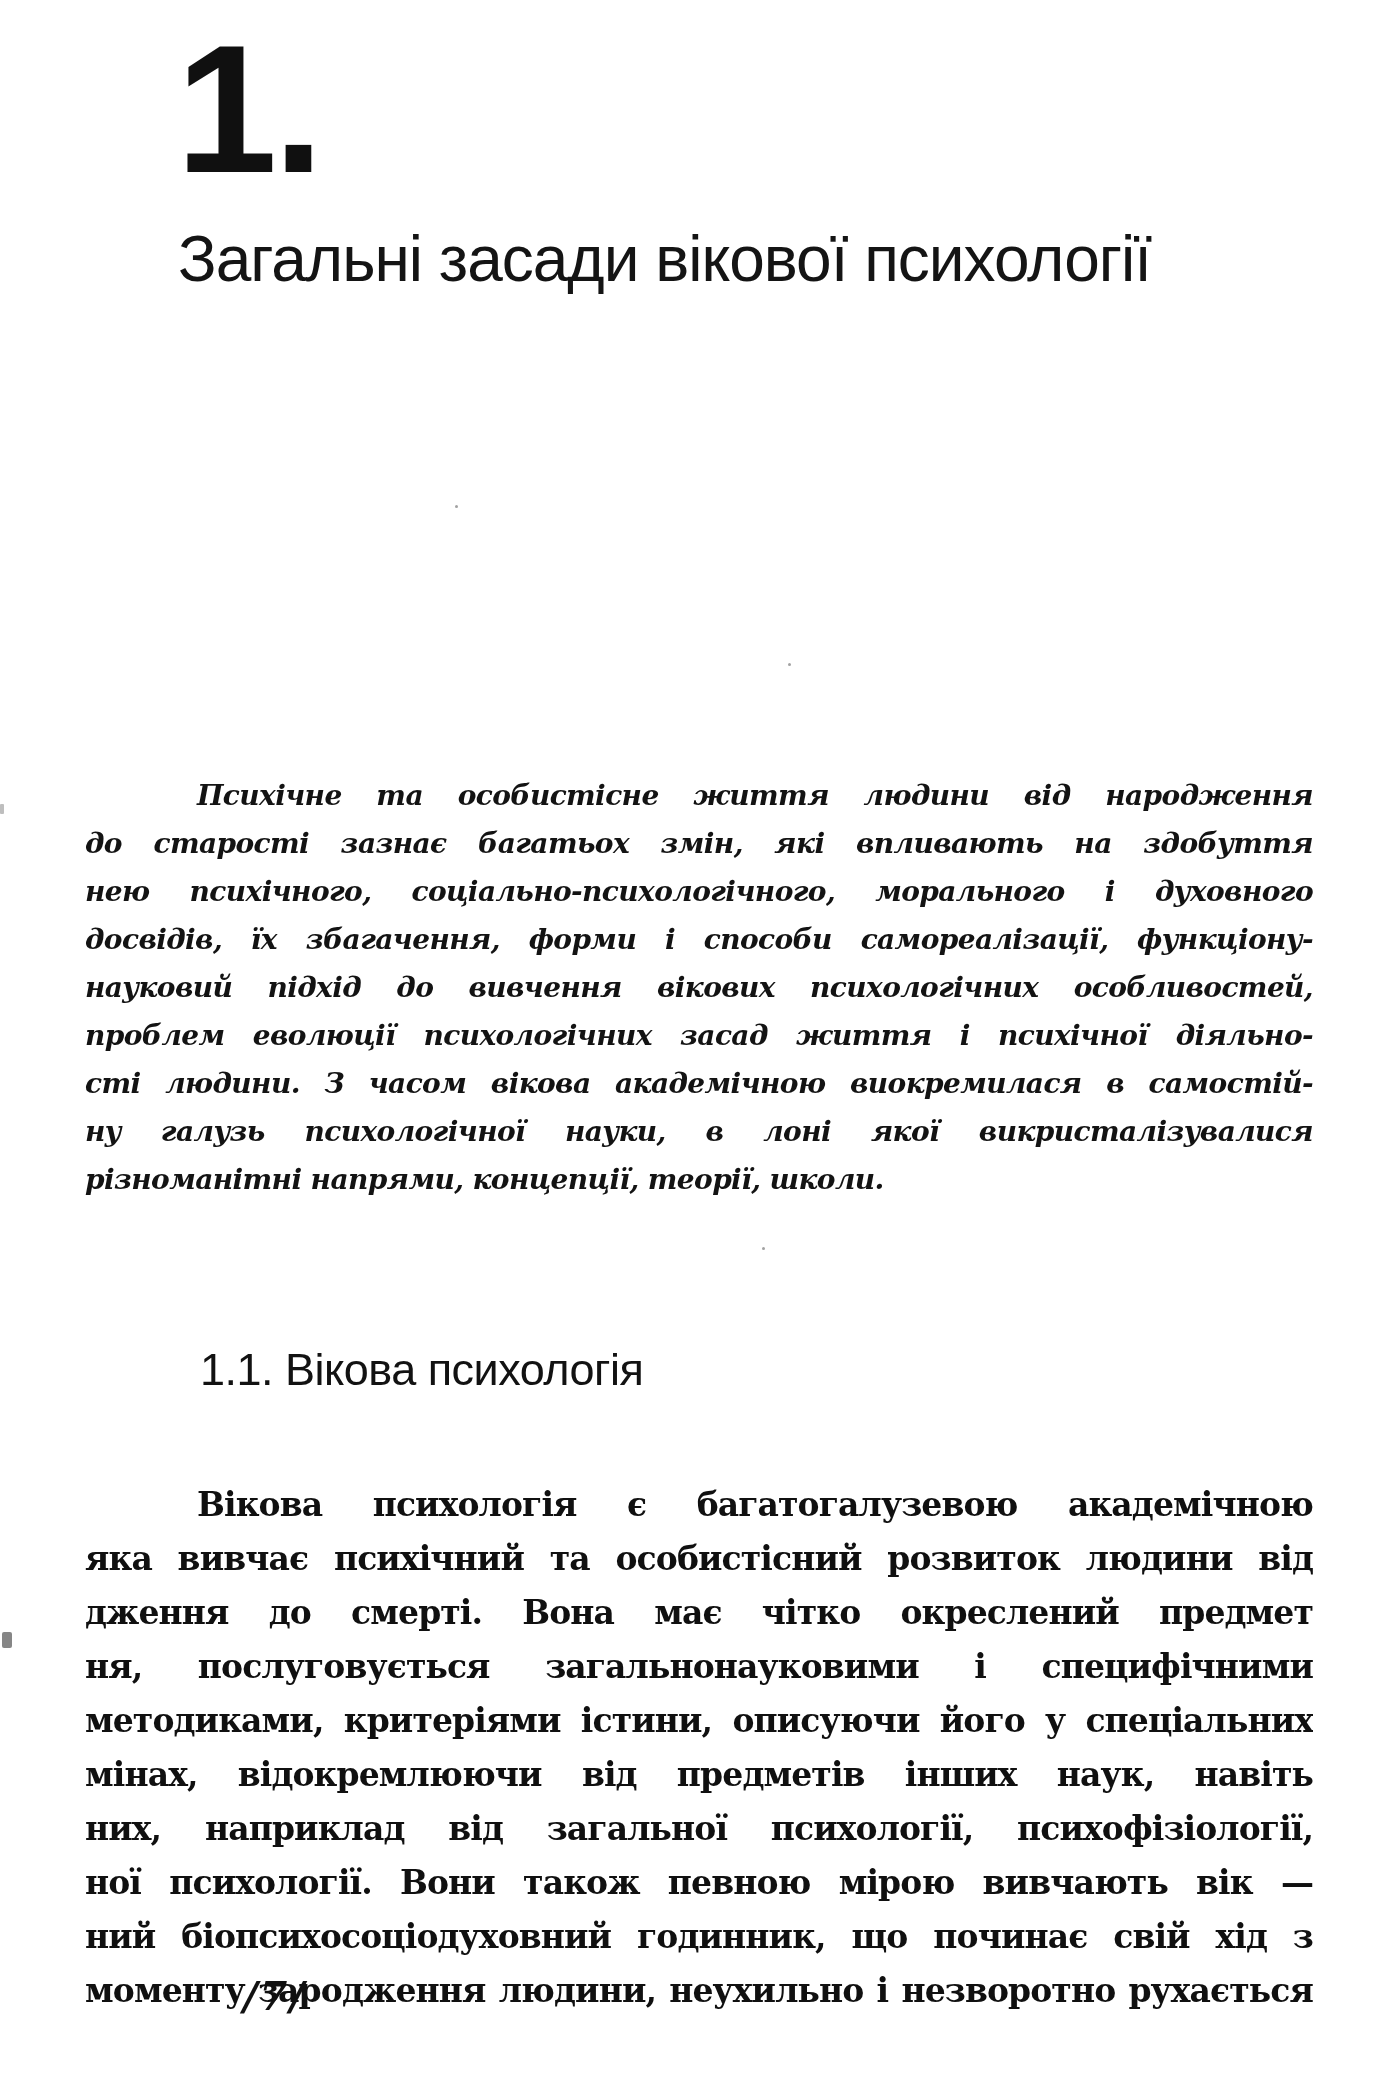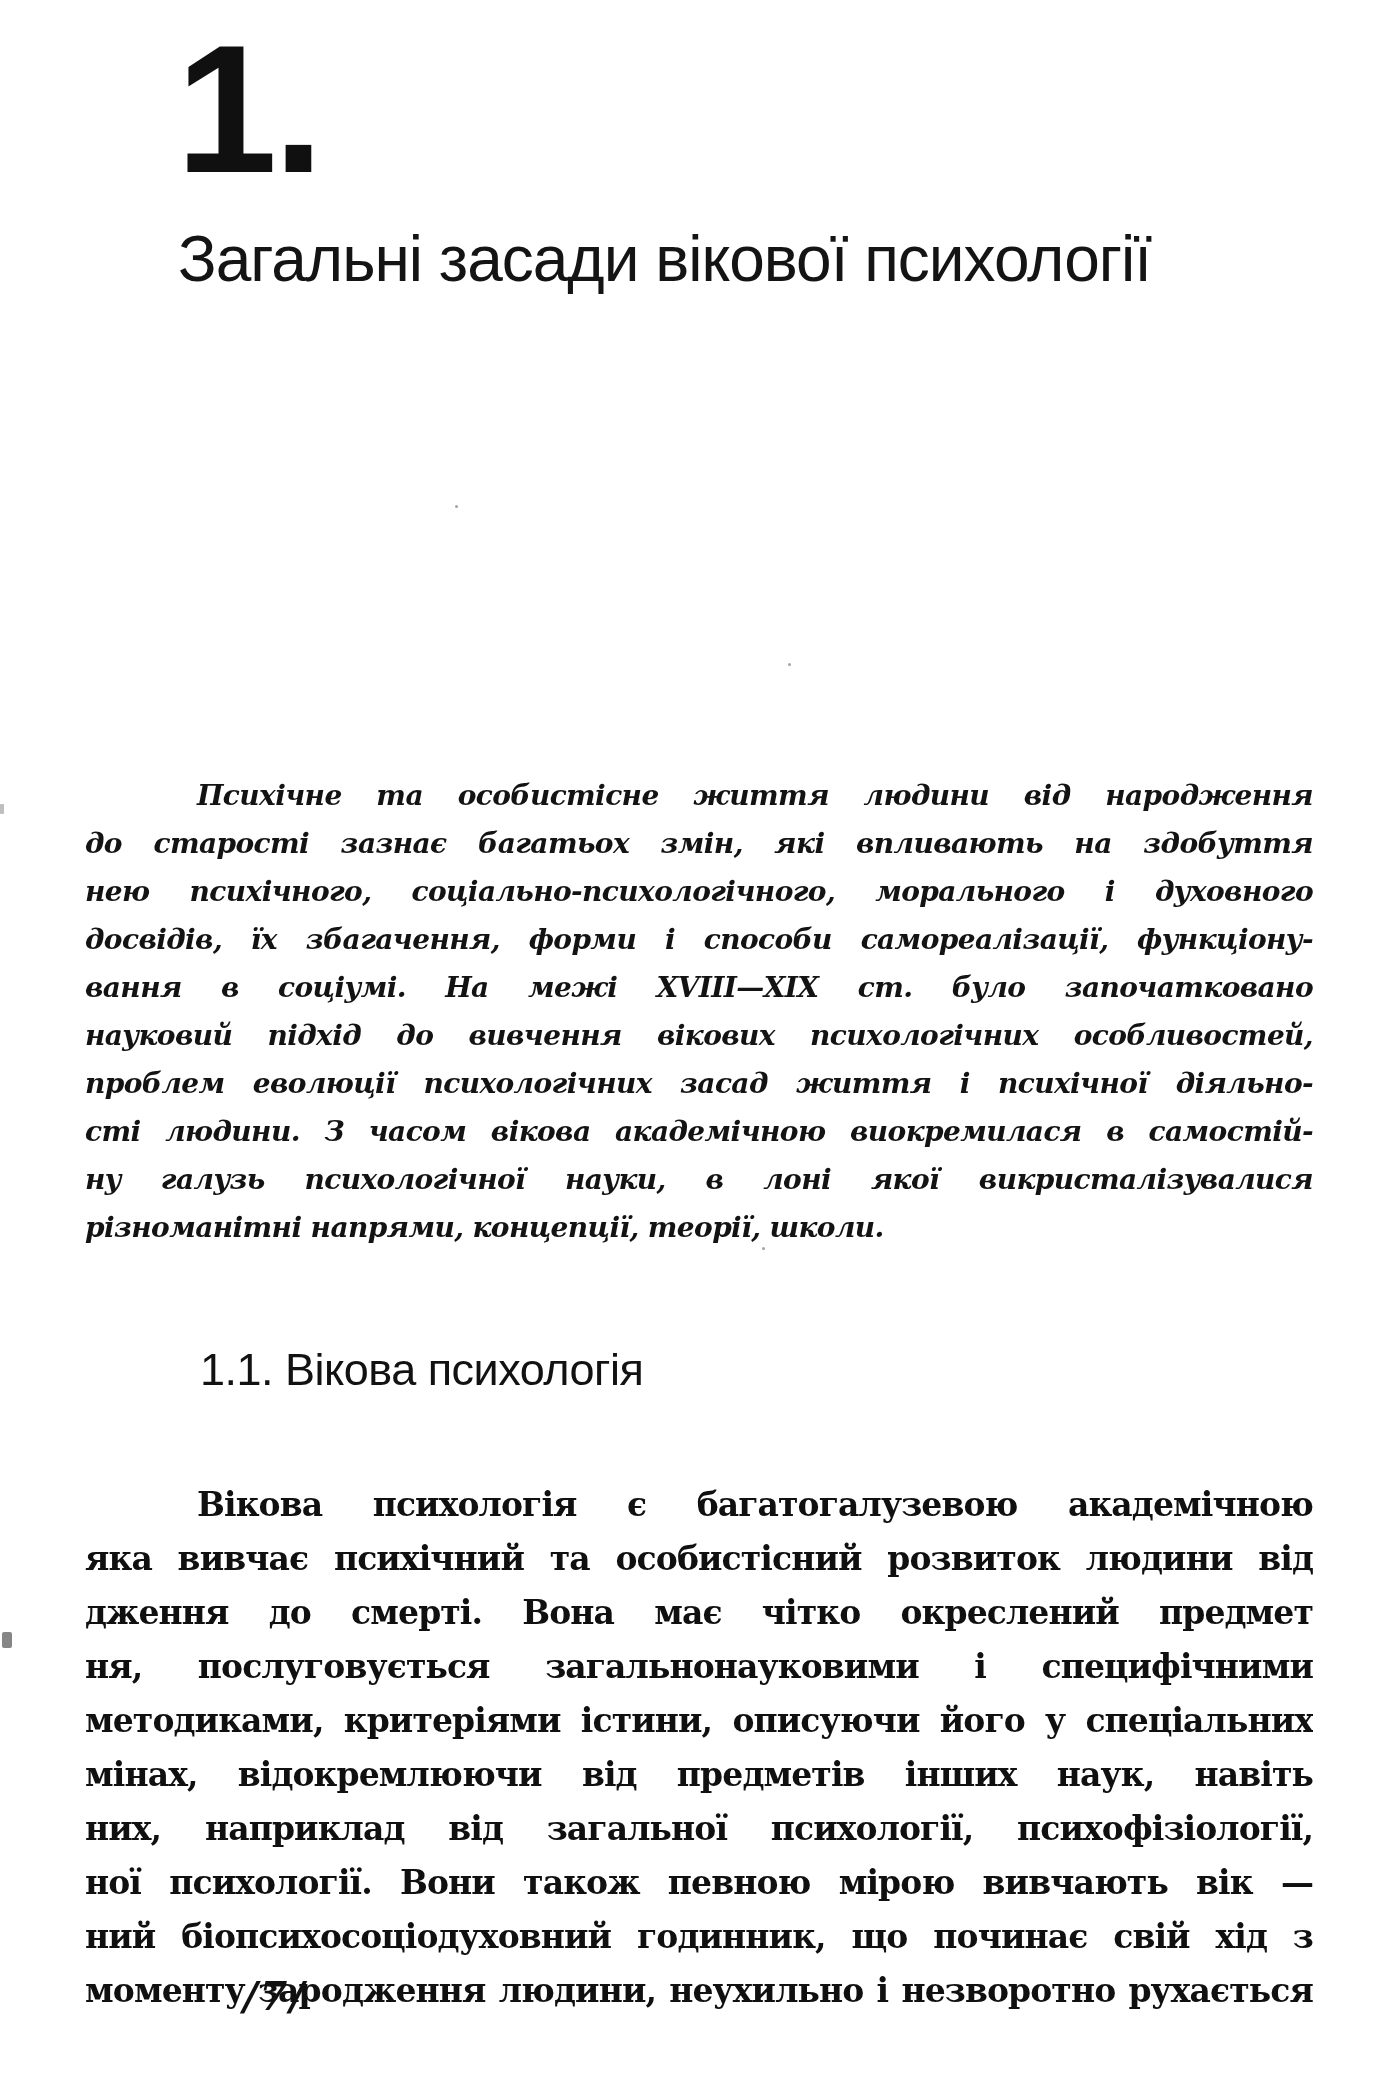--- a/index.html
+++ b/index.html
@@ -125,21 +125,20 @@
 
   <div class="chapter-num">1.</div>
 
   <div class="chapter-title">Загальні засади вікової психології</div>
 
   <div class="para intro">
     <div class="line indent">Психічне та особистісне життя людини від народження</div>
     <div class="line">до старості зазнає багатьох змін, які впливають на здобуття</div>
     <div class="line">нею психічного, соціально-психологічного, морального і духовного</div>
     <div class="line">досвідів, їх збагачення, форми і способи самореалізації, функціону-</div>
-    <div class="line">вання в соціумі. На межі XVIII—XIX ст. було започатковано</div>
     <div class="line">науковий підхід до вивчення вікових психологічних особливостей,</div>
     <div class="line">проблем еволюції психологічних засад життя і психічної діяльно-</div>
     <div class="line">сті людини. З часом вікова академічною виокремилася в самостій-</div>
     <div class="line">ну галузь психологічної науки, в лоні якої викристалізувалися</div>
     <div class="line no-just">різноманітні напрями, концепції, теорії, школи.</div>
   </div>
 
   <div class="section-heading">
     <div class="h-line1">1.1. Вікова психологія</div>
   </div>

